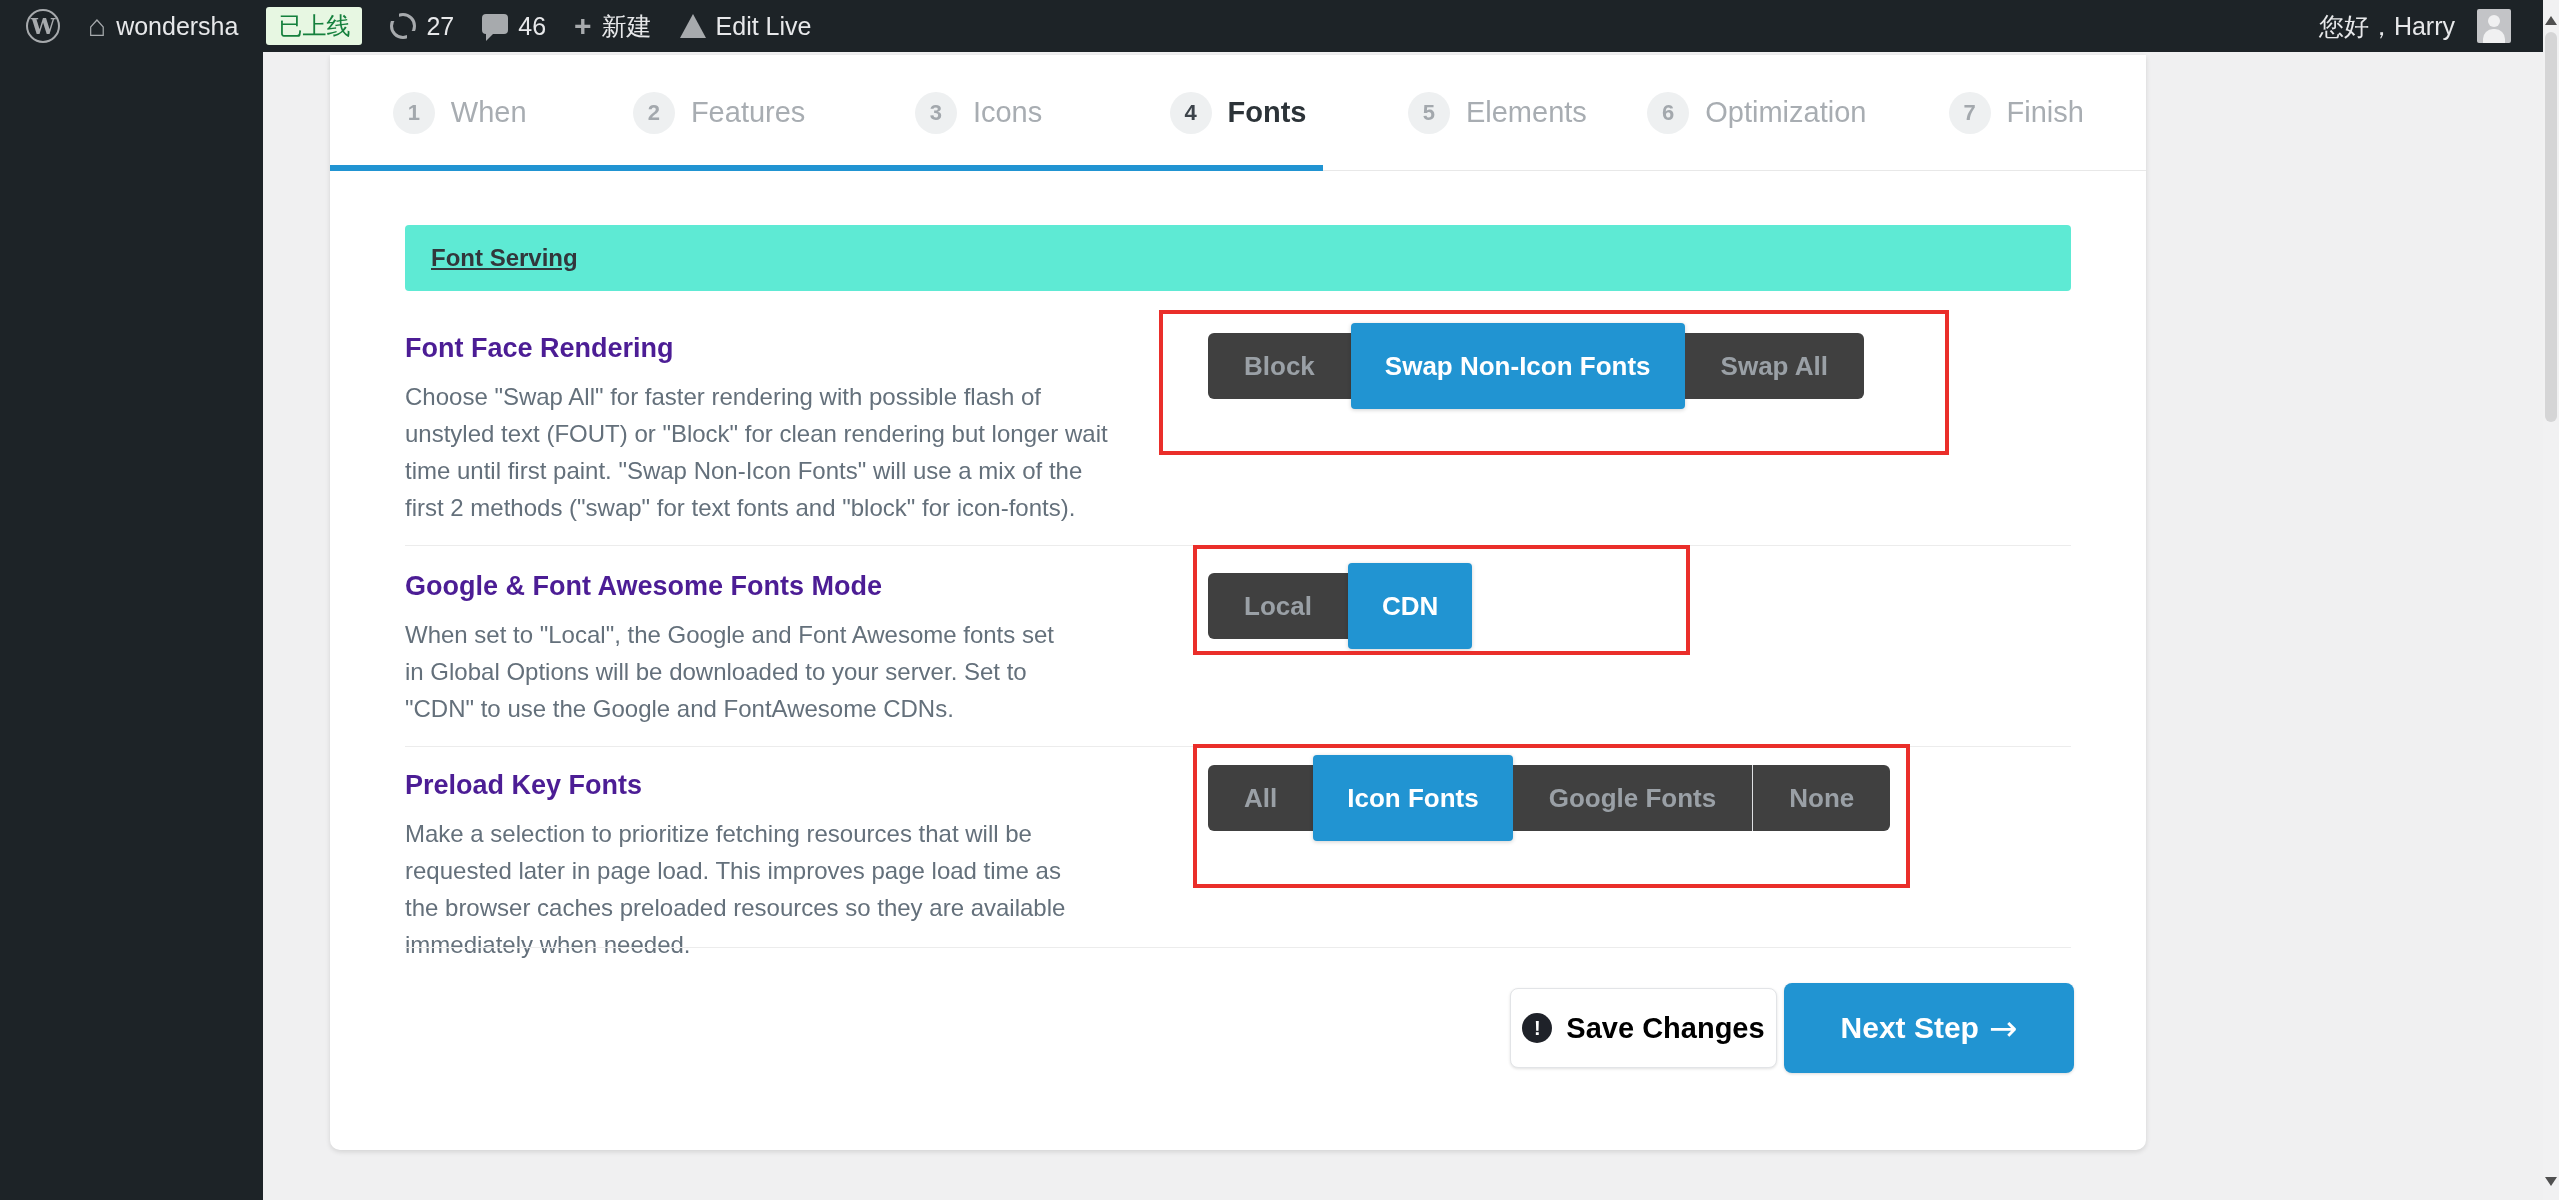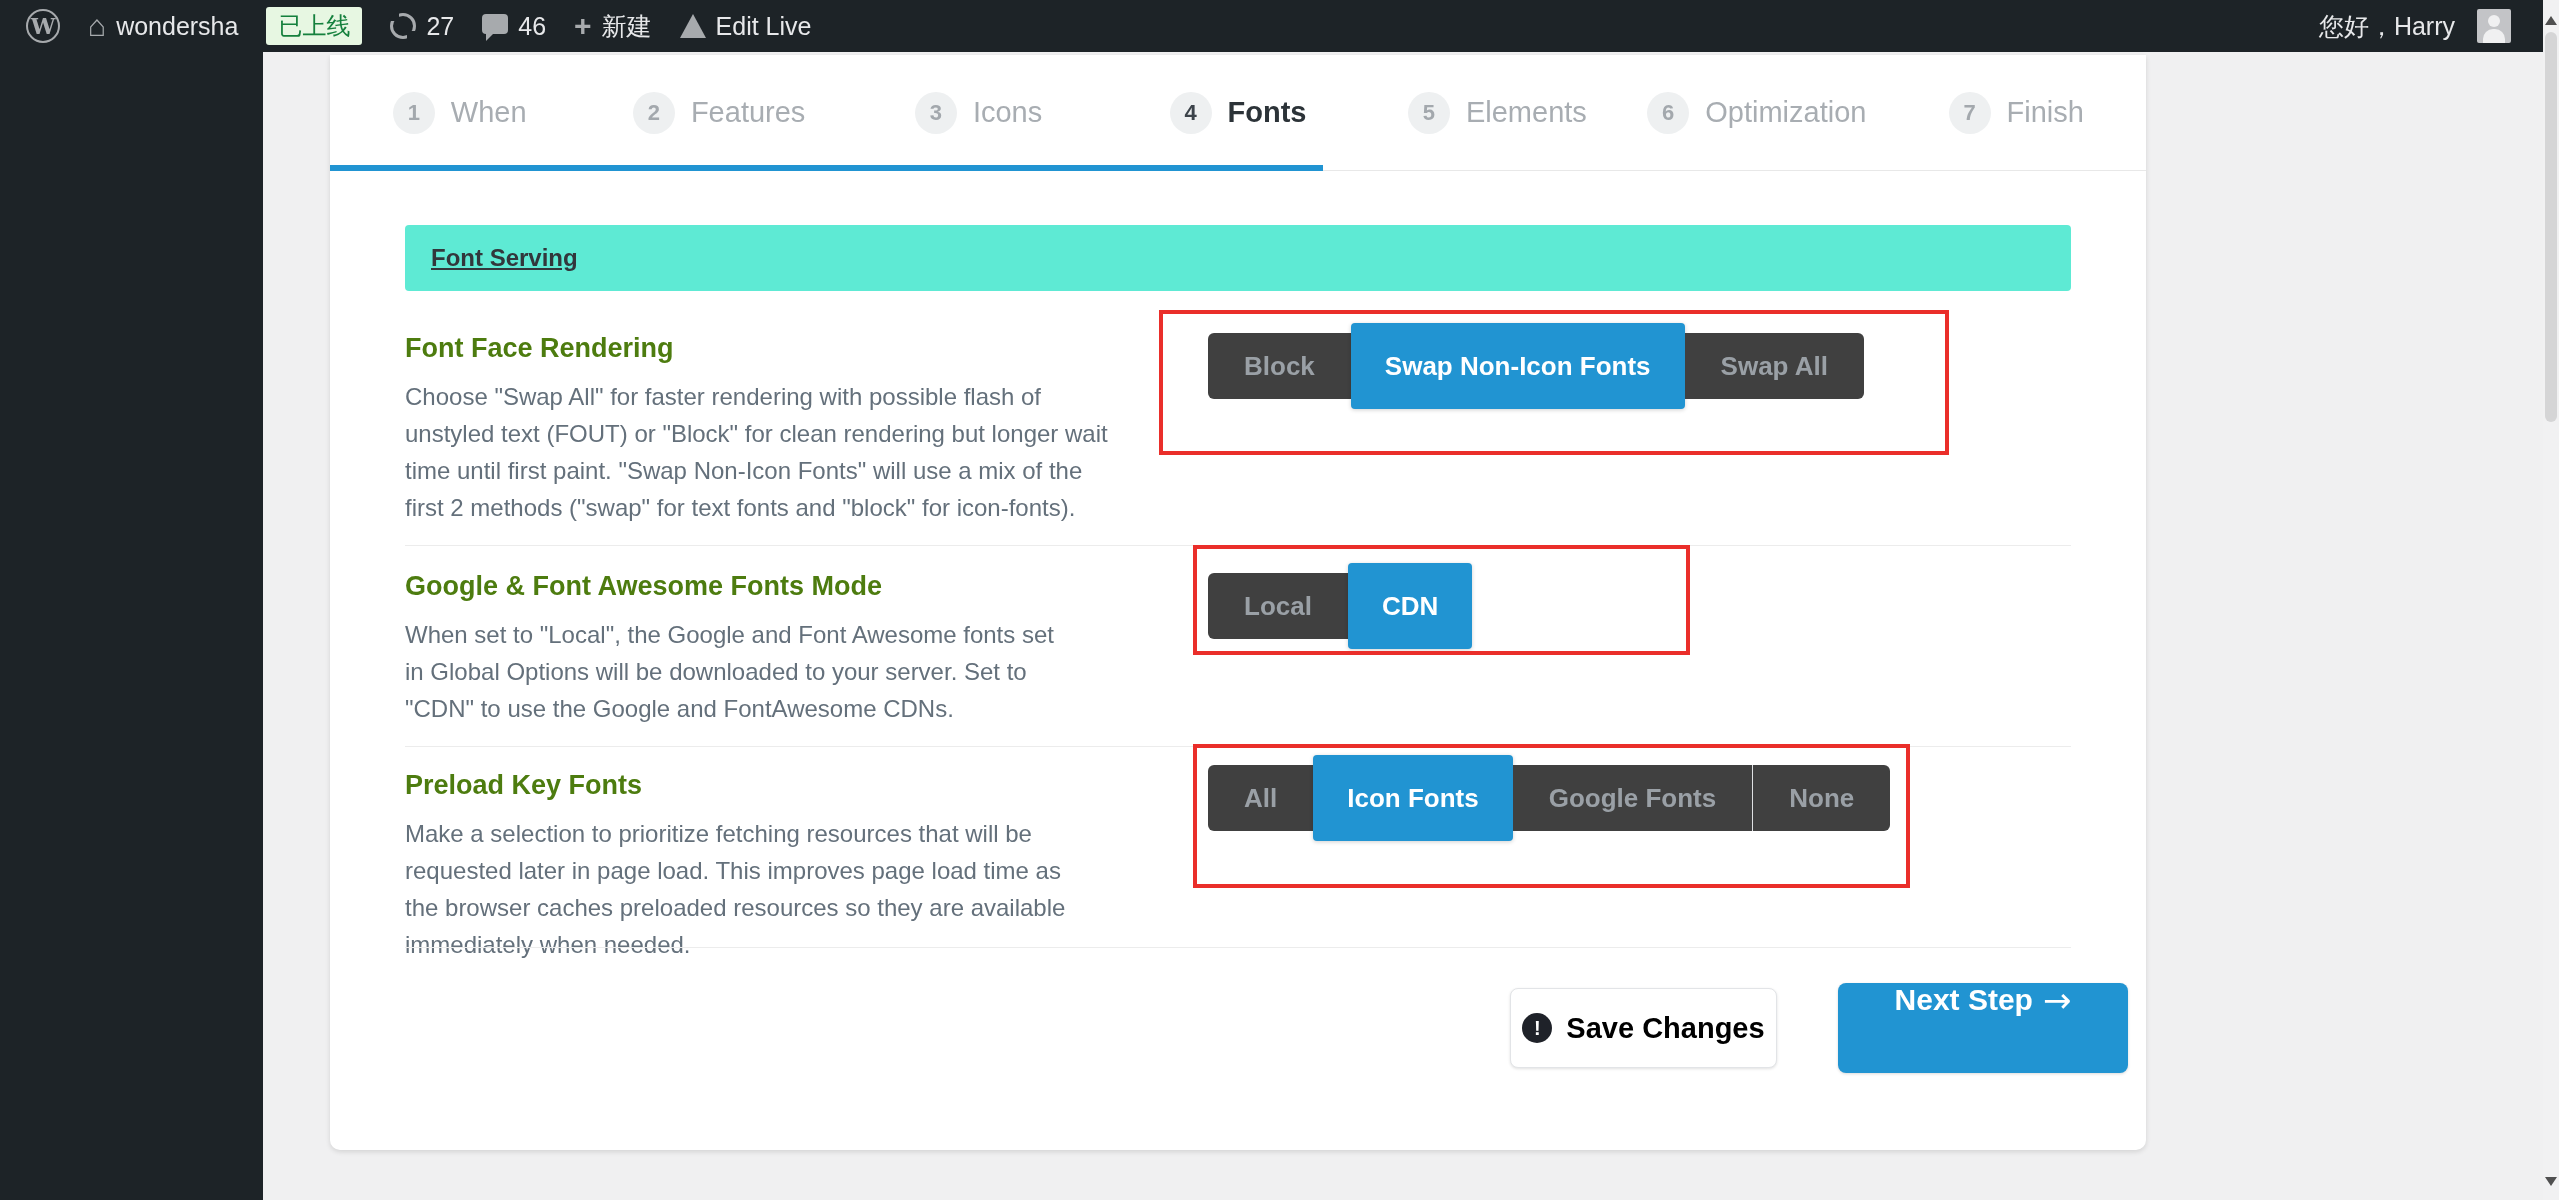--- a/index.html
+++ b/index.html
@@ -55,21 +55,21 @@
   .tab.active .tab-circle { color:#3c434a; }
   .tab-underline { position:absolute; left:0; bottom:-1px; width:993px; height:6px; background:#2194d2; }
 
   
   .section-header { position:absolute; left:75px; top:170px; width:1666px; height:66px; background:#5eead4;
                     border-radius:4px; display:flex; align-items:center; padding-left:26px;
                     font-size:24px; font-weight:bold; color:#32373c;text-decoration:underline; }
 
   
   .setting-text { position:absolute; left:75px; }
-  .setting-title { font-size:27px; font-weight:bold; color:#4d7c0f; }
+  .setting-title { font-size:27px; font-weight:bold; color:#4c1d95; }
   .setting-desc { margin-top:14px; font-size:24px; color:#64707b; line-height:37px; }
   .row1-text { top:278px; } .row1-text .setting-desc { width:712px; }
   .row2-text { top:516px; } .row2-text .setting-desc { width:660px; }
   .row3-text { top:715px; } .row3-text .setting-desc { width:676px; }
 
   .btn-group { position:absolute; left:878px; display:flex; align-items:center; height:86px; }
   .bg1 { top:268px; } .bg2 { top:508px; } .bg3 { top:700px; }
   .seg { height:66px; display:flex; align-items:center; padding:0 36px; background:#404040;
          color:#9aa0a6; font-size:26px; font-weight:bold; cursor:pointer; white-space:nowrap; }
   .seg + .seg { border-left:1px solid #dfe1e3; }
@@ -88,22 +88,22 @@
   .a2 { left:863px; top:490px; width:497px; height:110px; }
   .a3 { left:863px; top:689px; width:717px; height:144px; }
 
   
   .save-btn { position:absolute; left:1180px; top:933px; width:267px; height:80px; background:#ffffff;
               border:1px solid #e2e4e7; border-radius:8px; box-shadow:0 1px 3px rgba(0,0,0,.12);
               display:flex; align-items:center; justify-content:center; gap:14px; cursor:pointer; }
   .save-icon { width:30px; height:30px; border-radius:50%; background:#1f2229; color:#ffffff;
                display:flex; align-items:center; justify-content:center; font-size:20px; font-weight:bold; }
   .save-label { font-size:29px; font-weight:bold; color:#000000; }
-  .next-btn { position:absolute; left:1508px; top:928px; width:290px; height:90px; background:#2194d2;
-              border:none; border-radius:8px; display:flex; align-items:flex-start; justify-content:center;
+  .next-btn { position:absolute; left:1454px; top:928px; width:290px; height:90px; background:#2194d2;
+              border:none; border-radius:8px; display:flex; align-items:center; justify-content:center;
               gap:10px; cursor:pointer; box-shadow:0 1px 3px rgba(0,0,0,.15); }
   .next-label { font-size:30px; font-weight:bold; color:#ffffff; }
   .next-arrow { font-size:34px; color:#ffffff; font-family:"DejaVu Sans",sans-serif; line-height:1; }
 </style>
 </head>
 <body>
 
 <div class="adminbar">
   <div class="ab-left">
     <div class="ab-item">

